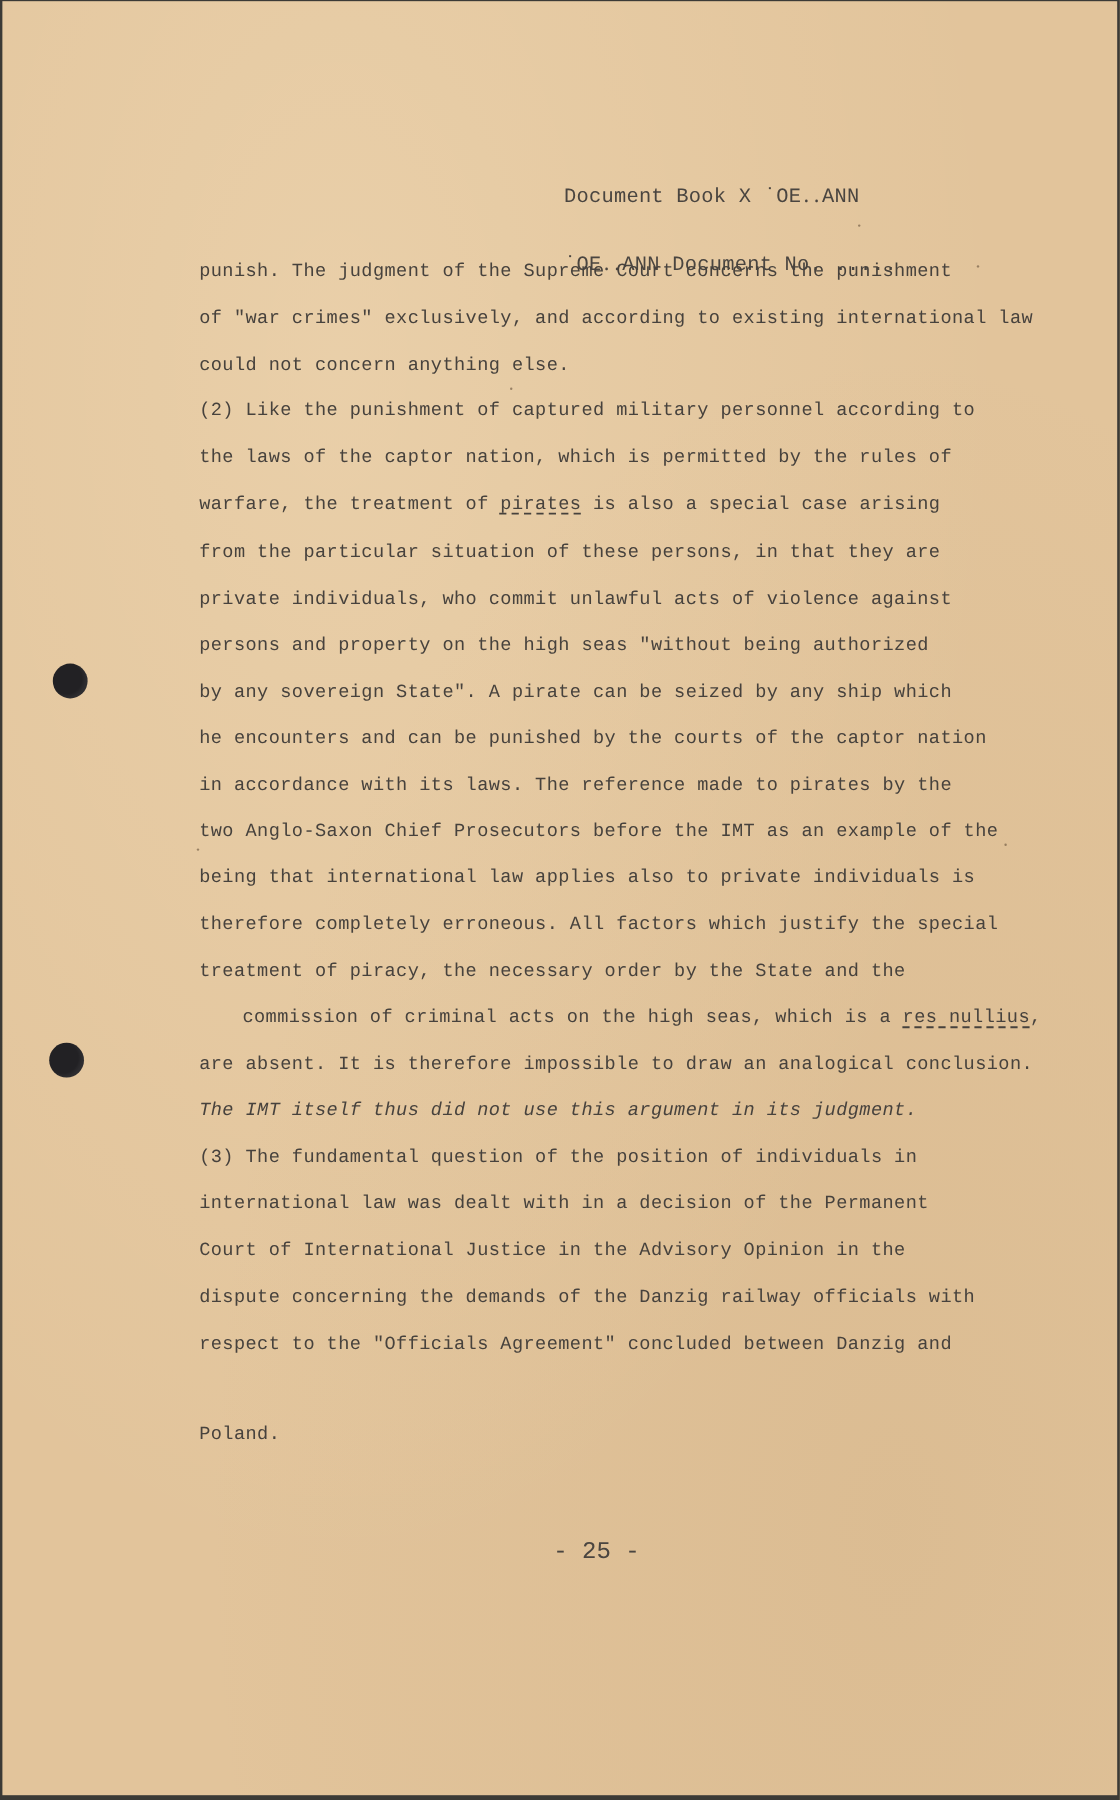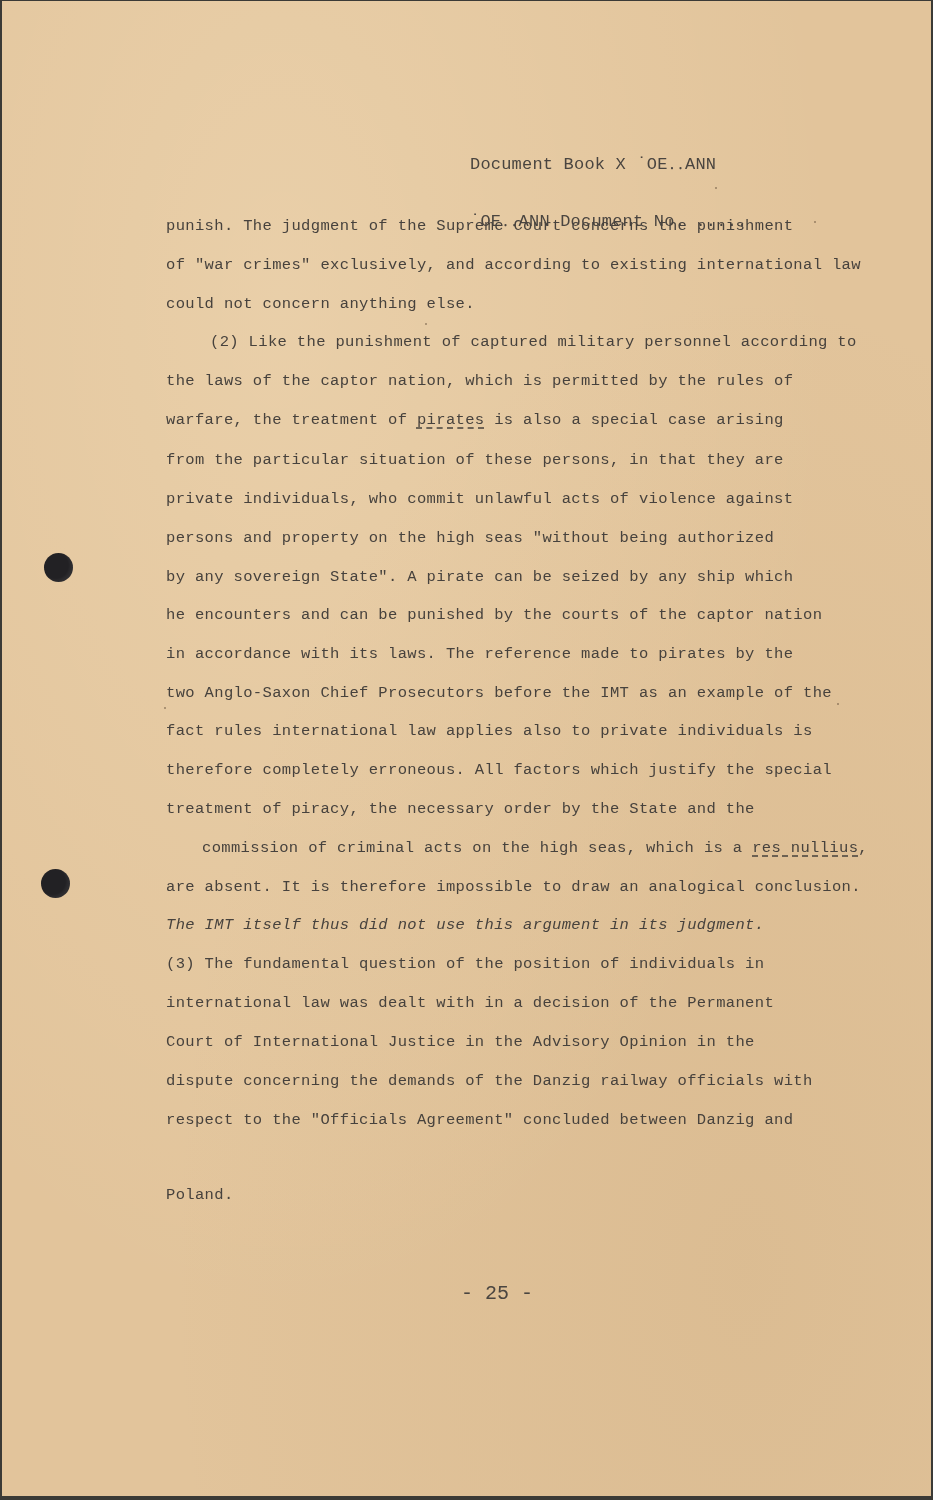--- a/index.html
+++ b/index.html
@@ -98,31 +98,31 @@
 
   <div class="header">
     <div>Document Book X ˙OE․․ANN</div>
     <div>˙OE․․ANN Document No. .....</div>
   </div>
 
   <div class="body-text" id="body-text">
       <div class="line" style="top: 4px;">punish. The judgment of the Supreme Court concerns the punishment</div>
       <div class="line" style="top: 43px;">of "war crimes" exclusively, and according to existing international law</div>
       <div class="line" style="top: 82px;">could not concern anything else.</div>
-      <div class="line" style="top: 120px; margin-left: 44px;">(2) Like the punishment of captured military personnel according to</div>
+      <div class="line" style="top: 120px;">(2) Like the punishment of captured military personnel according to</div>
       <div class="line" style="top: 159px;">the laws of the captor nation, which is permitted by the rules of</div>
       <div class="line" style="top: 198px;"><span>warfare, the treatment of </span><span class="ul">pirates</span><span> is also a special case arising</span></div>
       <div class="line" style="top: 238px;">from the particular situation of these persons, in that they are</div>
       <div class="line" style="top: 277px;">private individuals, who commit unlawful acts of violence against</div>
       <div class="line" style="top: 316px;">persons and property on the high seas "without being authorized</div>
       <div class="line" style="top: 355px;">by any sovereign State". A pirate can be seized by any ship which</div>
       <div class="line" style="top: 393px;">he encounters and can be punished by the courts of the captor nation</div>
       <div class="line" style="top: 432px;">in accordance with its laws. The reference made to pirates by the</div>
       <div class="line" style="top: 471px;">two Anglo-Saxon Chief Prosecutors before the IMT as an example of the</div>
-      <div class="line" style="top: 509px;">fact rules international law applies also to private individuals is</div>
+      <div class="line" style="top: 509px;">being that international law applies also to private individuals is</div>
       <div class="line" style="top: 548px;">therefore completely erroneous. All factors which justify the special</div>
       <div class="line" style="top: 587px;">treatment of piracy, the necessary order by the State and the</div>
       <div class="line" style="top: 626px; margin-left: 36px;"><span>commission of criminal acts on the high seas, which is a </span><span class="ul">res nullius</span><span>,</span></div>
       <div class="line" style="top: 665px;">are absent. It is therefore impossible to draw an analogical conclusion.</div>
       <div class="line" style="top: 703px; font-style: italic;">The IMT itself thus did not use this argument in its judgment.</div>
       <div class="line" style="top: 742px;">(3) The fundamental question of the position of individuals in</div>
       <div class="line" style="top: 781px;">international law was dealt with in a decision of the Permanent</div>
       <div class="line" style="top: 820px;">Court of International Justice in the Advisory Opinion in the</div>
       <div class="line" style="top: 859px;">dispute concerning the demands of the Danzig railway officials with</div>
       <div class="line" style="top: 898px;">respect to the "Officials Agreement" concluded between Danzig and</div>

